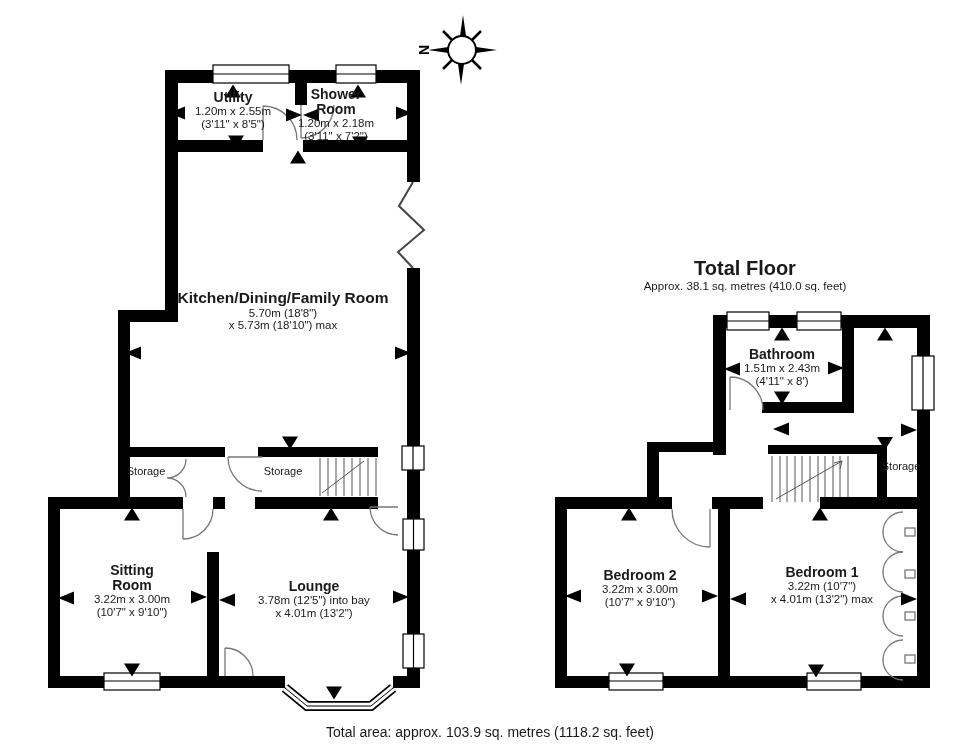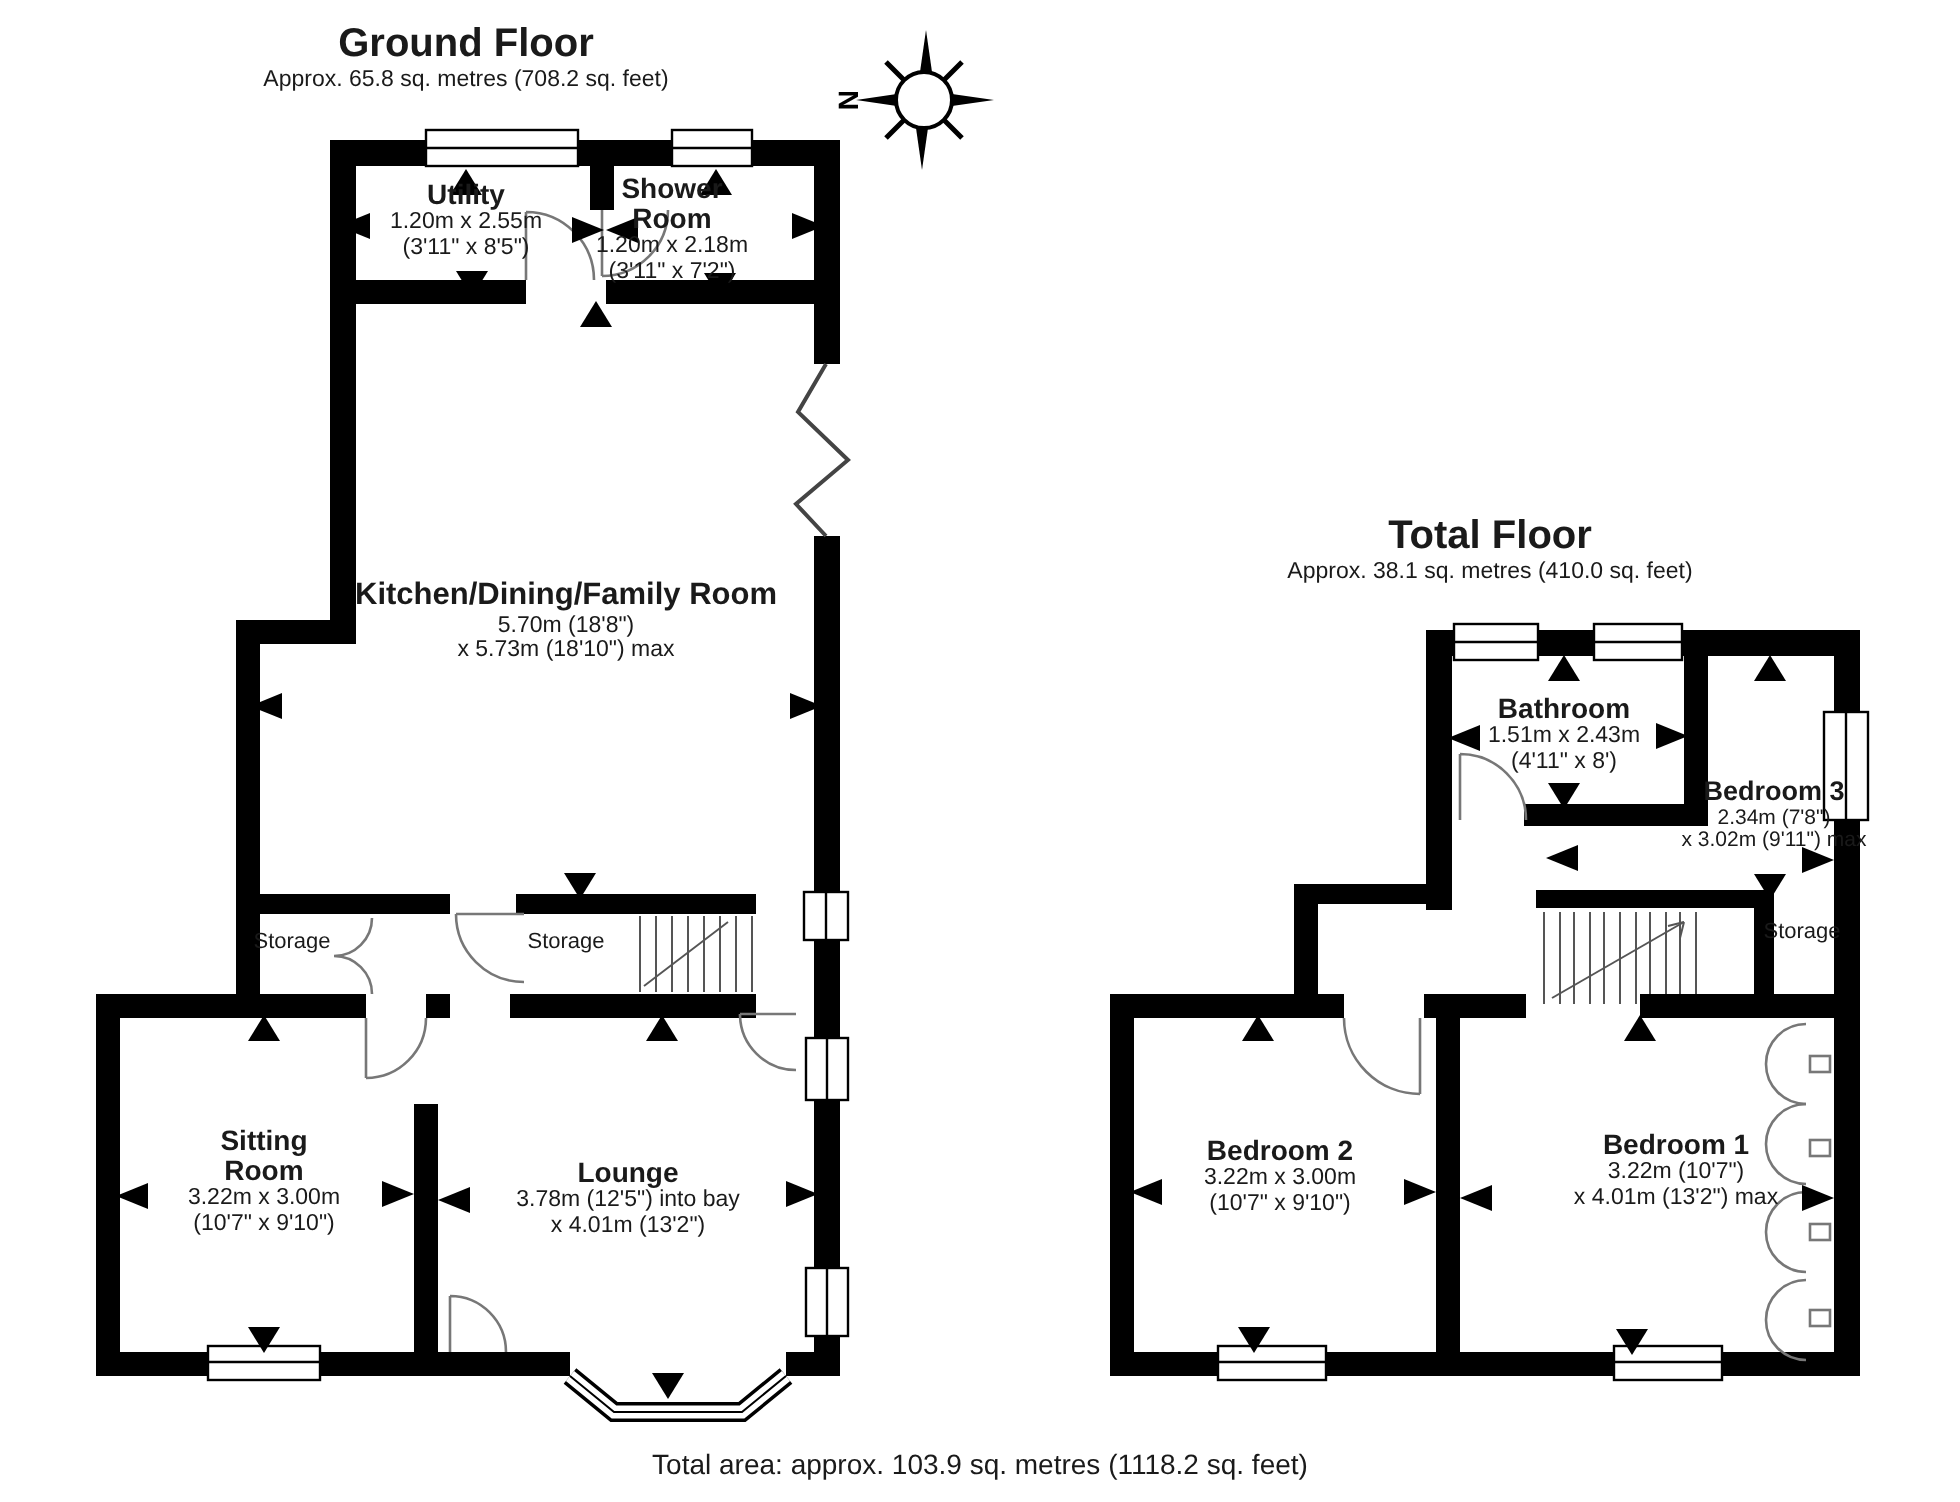--- a/index.html
+++ b/index.html
@@ -193,24 +193,20 @@
         <polygon points="463,15 458,50 468,50"></polygon>
         <polygon points="461,85 456,50 466,50"></polygon>
         <polygon points="428,50 462,45 462,55"></polygon>
         <polygon points="497,50 462,45 462,55"></polygon>
       </g>
       <circle cx="462" cy="50" r="14" fill="#fff" stroke="#000" stroke-width="2"></circle>
       <text x="424" y="55" transform="rotate(-90 424 50)" fill="#000" style="font:bold 14px 'Liberation Sans',sans-serif" text-anchor="middle">N</text>
     </g>
   </svg>
 
-  <div class="lbl" style="left:233px;top:12px;">
-    <div class="floor-title">Ground Floor</div>
-    <div class="floor-sub">Approx. 65.8 sq. metres (708.2 sq. feet)</div>
-  </div>
 
   <div class="lbl" style="left:233px;top:90px;">
     <div class="room-name">Utility</div>
     <div class="room-dims">1.20m x 2.55m</div>
     <div class="room-dims">(3'11" x 8'5")</div>
   </div>
 
   <div class="lbl" style="left:336px;top:87px;">
     <div class="room-name w64">Shower Room</div>
     <div class="room-dims">1.20m x 2.18m</div>
@@ -247,36 +243,31 @@
     <div class="floor-title">Total Floor</div>
     <div class="floor-sub">Approx. 38.1 sq. metres (410.0 sq. feet)</div>
   </div>
 
   <div class="lbl" style="left:782px;top:347px;">
     <div class="room-name">Bathroom</div>
     <div class="room-dims">1.51m x 2.43m</div>
     <div class="room-dims">(4'11" x 8')</div>
   </div>
 
-  <div class="lbl" style="left:887px;top:389px;">
-    <div class="room-name sm">Bedroom 3</div>
-    <div class="room-dims sm">2.34m (7'8")</div>
-    <div class="room-dims sm">x 3.02m (9'11") max</div>
-  </div>
 
   <div class="lbl" style="left:901px;top:461px;">
     <div class="storage-name">Storage</div>
   </div>
 
   <div class="lbl" style="left:640px;top:568px;">
     <div class="room-name">Bedroom 2</div>
     <div class="room-dims">3.22m x 3.00m</div>
     <div class="room-dims">(10'7" x 9'10")</div>
   </div>
 
-  <div class="lbl" style="left:822px;top:565px;margin-left:16px;">
+  <div class="lbl" style="left:822px;top:565px;">
     <div class="room-name">Bedroom 1</div>
     <div class="room-dims">3.22m (10'7")</div>
     <div class="room-dims">x 4.01m (13'2") max</div>
   </div>
 
   <div class="lbl total" style="left:490px;top:725px;">Total area: approx. 103.9 sq. metres (1118.2 sq. feet)</div>
 </div>
 
 </body></html>

